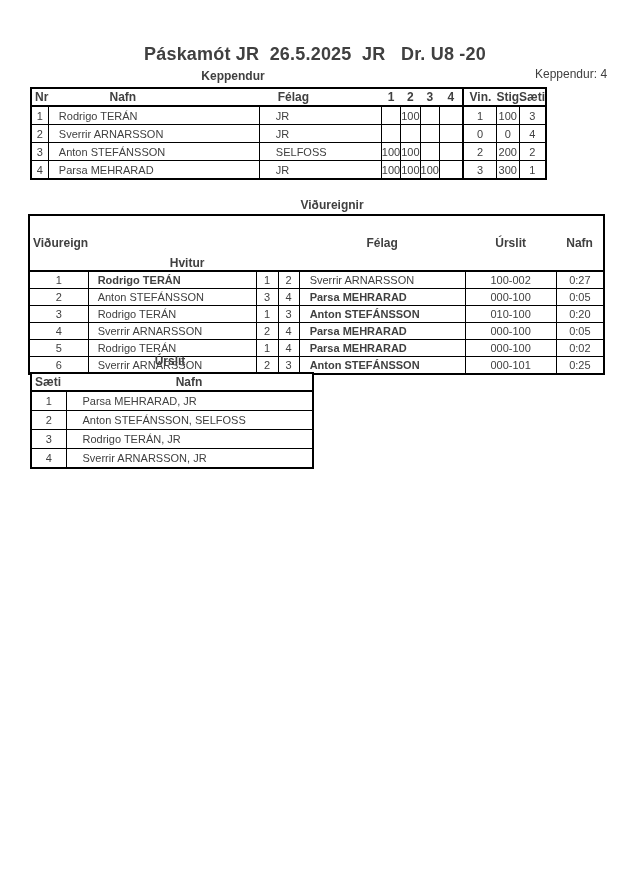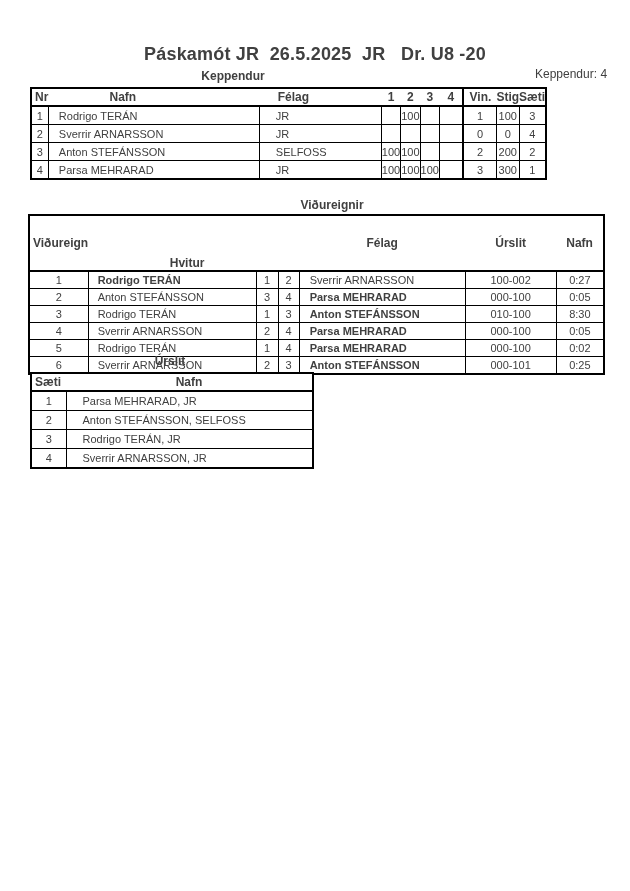--- a/index.html
+++ b/index.html
@@ -178,21 +178,21 @@
         <td class="c">000-100</td>
         <td class="c">0:05</td>
       </tr>
       <tr>
         <td class="c">3</td>
         <td class="l p9">Rodrigo TERÁN</td>
         <td class="c">1</td>
         <td class="c">3</td>
         <td class="l p10 bold">Anton STEFÁNSSON</td>
         <td class="c">010-100</td>
-        <td class="c">8:30</td>
+        <td class="c">0:20</td>
       </tr>
       <tr>
         <td class="c">4</td>
         <td class="l p9">Sverrir ARNARSSON</td>
         <td class="c">2</td>
         <td class="c">4</td>
         <td class="l p10 bold">Parsa MEHRARAD</td>
         <td class="c">000-100</td>
         <td class="c">0:05</td>
       </tr>

